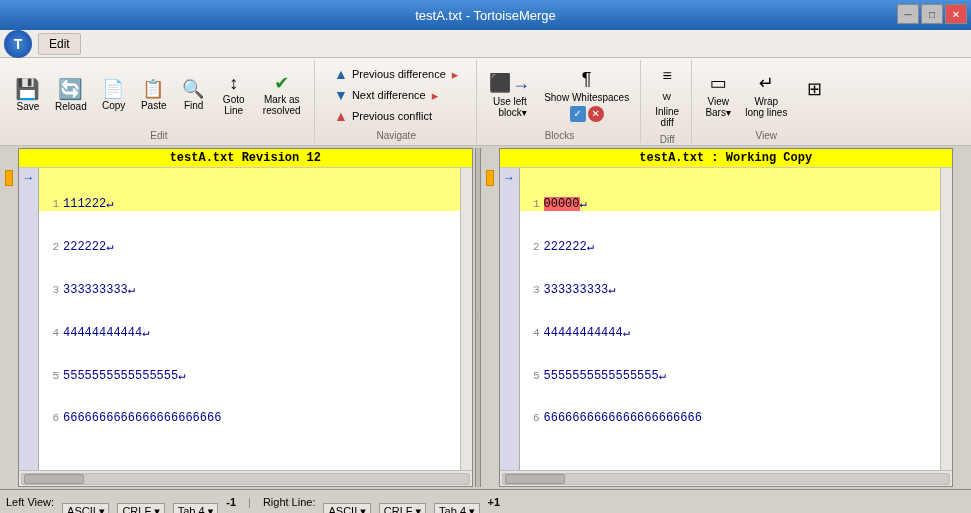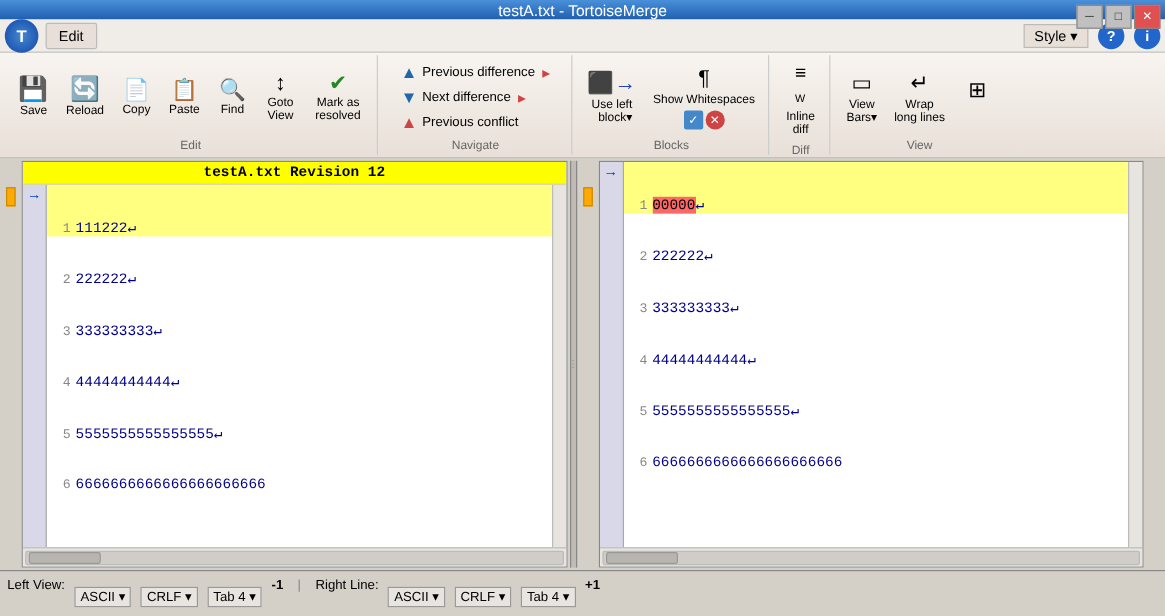--- a/index.html
+++ b/index.html
@@ -1,21 +1,21 @@
 <!DOCTYPE html>
 <html><head>
   <meta charset="utf-8">
   <style>
     * { box-sizing: border-box; margin: 0; padding: 0; }
     body { font-family: 'Segoe UI', Tahoma, sans-serif; font-size: 12px; background: #d4d0c8; overflow: hidden; width: 971px; height: 513px; }
 
     
     #title-bar {
       background: linear-gradient(to bottom, #4a90d9, #2060b0);
-      height: 16px;
+      height: 30px;
       display: flex;
       align-items: center;
       justify-content: center;
       color: white;
       font-size: 13px;
       position: relative;
     }
     #title-bar .window-controls {
       position: absolute;
       right: 4px;
@@ -322,25 +322,20 @@
   <div class="window-controls">
     <div class="win-btn">─</div>
     <div class="win-btn">□</div>
     <div class="win-btn close">✕</div>
   </div>
 </div>
 
 <div id="menu-bar">
   <div class="app-icon">T</div>
   <button class="menu-btn">Edit</button>
-  <div class="menu-bar-right">
-    <button class="style-btn">Style ▾</button>
-    <span style="width:22px;height:22px;background:#2266cc;color:white;border-radius:50%;display:flex;align-items:center;justify-content:center;font-weight:bold;cursor:pointer;">?</span>
-    <span style="width:22px;height:22px;background:#2266cc;color:white;border-radius:50%;display:flex;align-items:center;justify-content:center;font-weight:bold;cursor:pointer;">i</span>
-  </div>
 </div>
 
 <div id="toolbar">
 
   <div class="toolbar-group">
     <div class="toolbar-items">
       <div class="tb-btn">
         <div class="tb-icon">💾</div>
         <div class="tb-label">Save</div>
       </div>
@@ -356,21 +351,21 @@
         <div class="tb-icon" style="font-size:18px;">📋</div>
         <div class="tb-label">Paste</div>
       </div>
       <div class="tb-btn">
         <div class="tb-icon" style="font-size:18px;">🔍</div>
         <div class="tb-label">Find</div>
       </div>
       <div class="tb-btn">
         <div class="tb-icon" style="font-size:18px;">↕</div>
         <div class="tb-label" style="white-space:pre-line;text-align:center;">Goto
-View</div>
+Line</div>
       </div>
       <div class="tb-btn" style="min-width:52px;">
         <div class="tb-icon" style="font-size:18px;color:#228822;">✔</div>
         <div class="tb-label" style="white-space:pre-line;text-align:center;">Mark as
 resolved</div>
       </div>
     </div>
     <div class="toolbar-group-label">Edit</div>
   </div>
 
@@ -514,20 +509,21 @@
     <div style="color:#888;font-size:8px;">⋮</div>
   </div>
 
   <div class="margin-bar" style="width:14px;background:#d4d0c8;display:flex;flex-direction:column;padding-top:22px;">
     <div style="min-height:16px;display:flex;align-items:center;justify-content:center;">
       <div style="width:8px;height:16px;background:#ffaa00;border:1px solid #cc8800;"></div>
     </div>
   </div>
 
   <div class="file-pane">
+    <div class="file-pane-header">testA.txt : Working Copy</div>
     <div style="display:flex;flex:1;overflow:hidden;">
 
       <div class="left-indicator-col">
         <div class="ind-row has-arrow" style="color:#0044cc;font-weight:bold;">→</div>
         <div class="ind-row"></div>
         <div class="ind-row"></div>
         <div class="ind-row"></div>
         <div class="ind-row"></div>
         <div class="ind-row"></div>
       </div>

